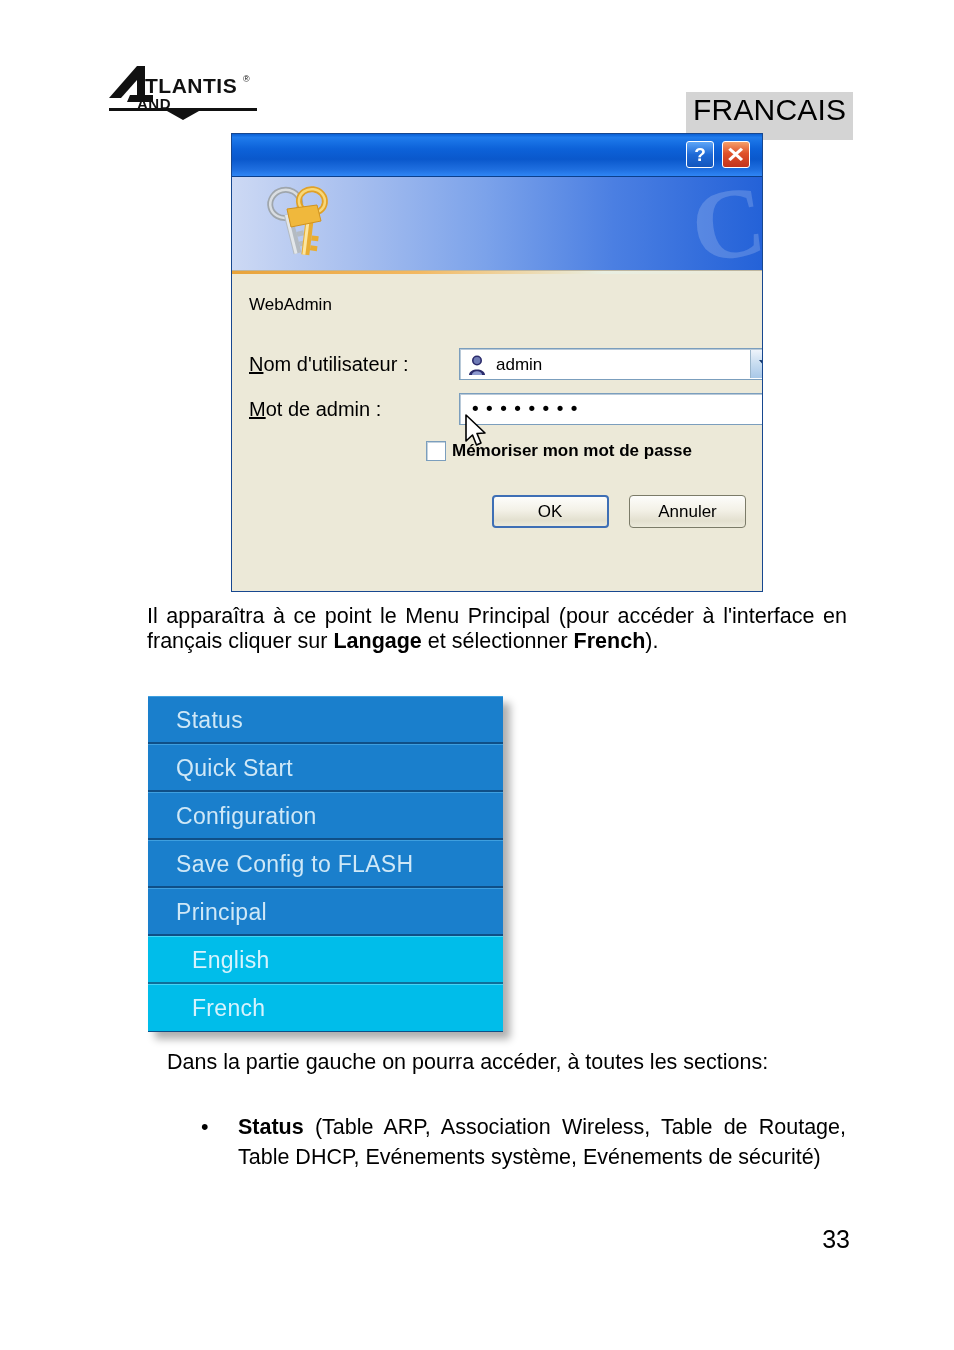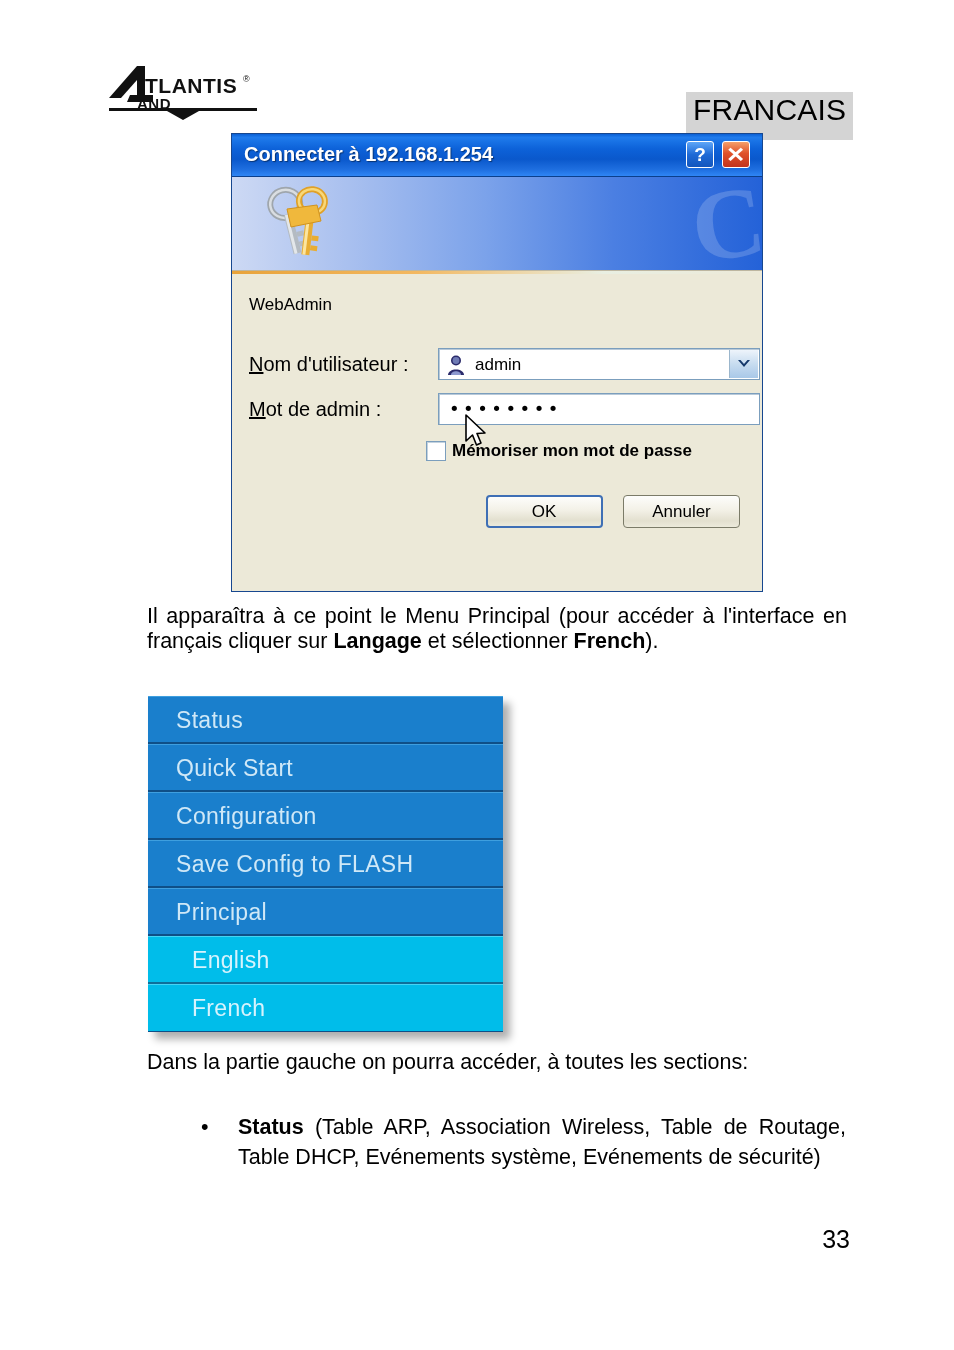--- a/index.html
+++ b/index.html
@@ -153,21 +153,21 @@
     position: absolute;
     left: 0;
     top: 5px;
     font-size: 20px;
     color: #000;
     white-space: nowrap;
   }
   .field-label u { text-decoration: underline; }
   .field-input {
     position: absolute;
-    left: 189px;
+    left: 210px;
     top: 0;
     width: 322px;
     height: 32px;
     box-sizing: border-box;
     background: #ffffff;
     border: 1px solid #7b9ebd;
     box-shadow: inset 1px 1px 0 #b8c9d8;
   }
   #user-icon {
     position: absolute;
@@ -231,21 +231,21 @@
     position: absolute;
     left: 26px;
     top: 2px;
     font-size: 17px;
     color: #000;
     white-space: nowrap;
     font-weight: bold;
   }
   #buttons-row {
     position: absolute;
-    right: 22px;
+    right: 16px;
     top: 221px;
   }
   .dlg-btn {
     display: inline-block;
     width: 117px;
     height: 33px;
     box-sizing: border-box;
     background: linear-gradient(to bottom, #fdfdfb 0%, #f3f1e7 45%, #e3e0cf 80%, #eceadb 100%);
     border: 1px solid #7b7b68;
     border-radius: 4px;
@@ -265,21 +265,21 @@
   .para {
     position: absolute;
     left: 147px;
     width: 700px;
     font-size: 21.5px;
     line-height: 25px;
     color: #000;
     text-align: justify;
   }
   #para1 { top: 604px; }
-  #para2 { top: 1050px; }
+  #para2 { top: 1050px; margin-left: 20px; }
   .para b { font-weight: bold; }
 
   
   #router-menu {
     position: absolute;
     left: 148px;
     top: 696px;
     width: 355px;
     box-shadow: 7px 7px 8px rgba(0,0,0,0.32);
   }
@@ -357,21 +357,20 @@
       <path d="M2 46 L150 46 L150 49 L92 49 L76 58 L60 49 L2 49 Z" fill="#111111"></path>
     </svg>
   </div>
 
   <div id="francais-banner">FRANCAIS</div>
 </div>
 
 <div id="login-dialog">
 
   <div id="titlebar">
-    <div id="titlebar-text">Connecter à 192.168.1.254</div>
     <div id="help-btn" class="tb-btn">?</div>
     <div id="close-btn" class="tb-btn"><span class="x-glyph">✕</span></div>
   </div>
 
   <div id="banner">
     <div id="banner-watermark">C</div>
     <div id="keys-icon">
       <svg width="82" height="82" viewBox="0 0 82 82" xmlns="http://www.w3.org/2000/svg">
 
         <g transform="rotate(-14 34 40)">

